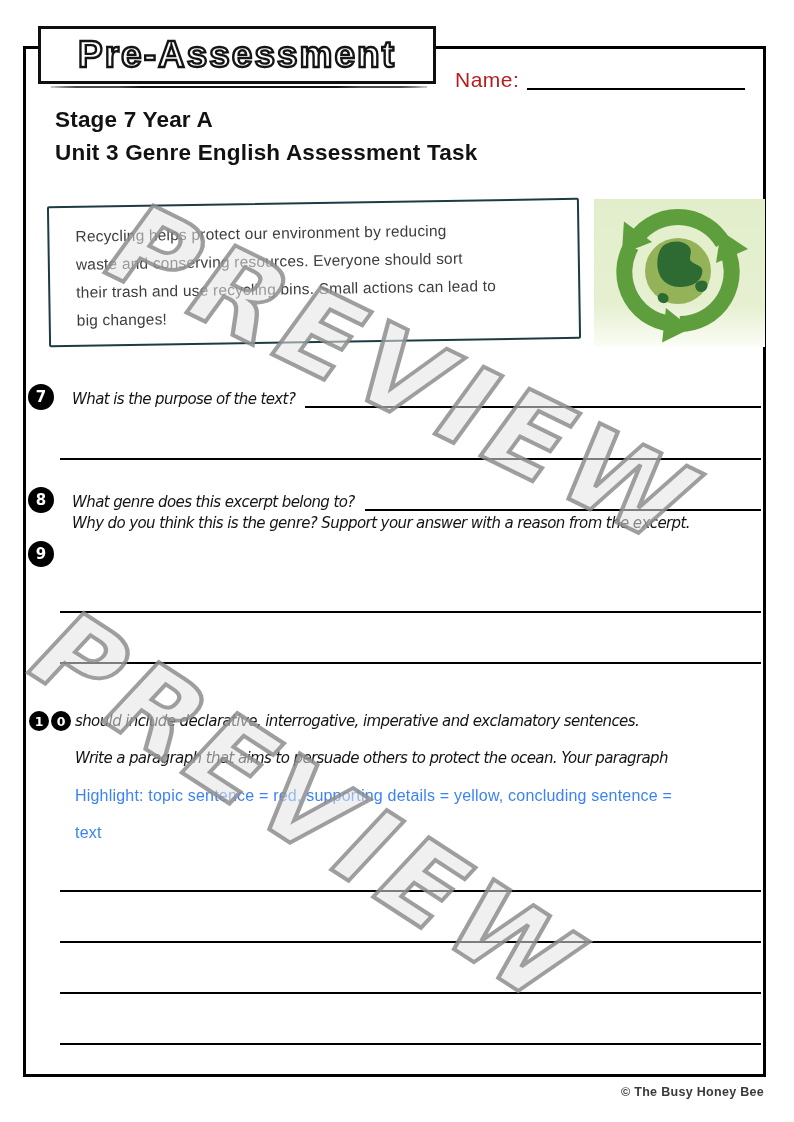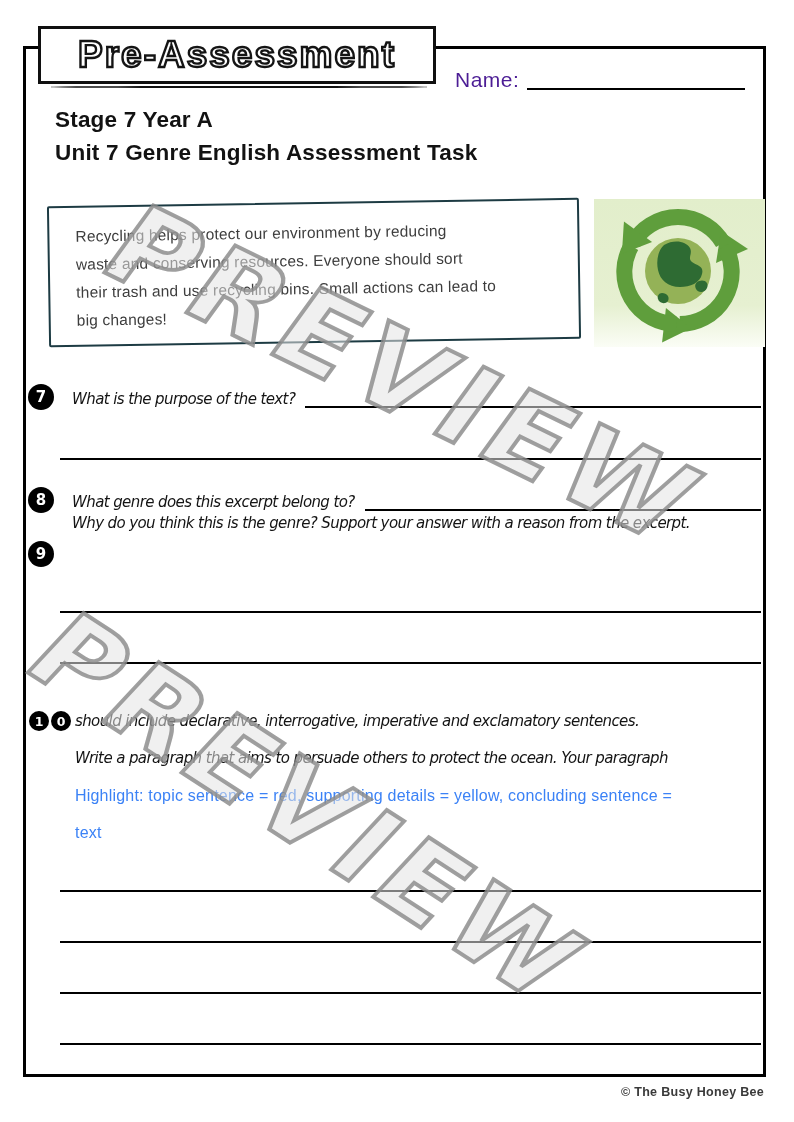--- a/index.html
+++ b/index.html
@@ -21,21 +21,21 @@
   .title-box::after{
     content:"";position:absolute;left:10px;right:6px;bottom:-7px;
     border-bottom:2.5px solid #101010;border-radius:40%;
   }
   .title-text{
     font-size:37px;font-weight:800;letter-spacing:2px;color:#fff;
     -webkit-text-stroke:2.4px #141414;text-stroke:2.4px #141414;
     font-family:"Liberation Sans",sans-serif;white-space:nowrap;
   }
   .name-row{position:absolute;left:455px;top:68px;z-index:3;display:flex;align-items:baseline;}
-  .name-label{font-size:21px;letter-spacing:0.5px;color:#4c1d95;}
+  .name-label{font-size:21px;letter-spacing:0.5px;color:#b91c1c;}
   .name-line{width:218px;border-bottom:2.5px solid #000;transform:translateY(3px);margin-left:8px;height:1em;}
   .h1,.h2{position:absolute;left:55px;font-size:22.5px;font-weight:700;letter-spacing:0.2px;color:#121212;z-index:3;}
   .h1{top:107px;}
   .h2{top:140px;}
   
   .passage-box{
     position:absolute;left:48px;top:202px;width:532px;height:141px;z-index:3;
     background:#fff;border:2.5px solid #1d3b43;border-radius:2px;
     transform:rotate(-0.9deg);box-sizing:border-box;
     padding:15px 14px 0 26px;
@@ -95,21 +95,21 @@
   <div class="title-box">
     <span class="title-text">Pre-Assessment</span>
   </div>
 
   <div class="name-row">
     <span class="name-label">Name:</span>
     <div class="name-line"></div>
   </div>
 
   <div class="h1">Stage 7 Year A</div>
-  <div class="h2">Unit 7 Genre English Assessment Task</div>
+  <div class="h2">Unit 3 Genre English Assessment Task</div>
 
   <div class="passage-box">
     <div class="passage-line">Recycling helps protect our environment by reducing</div>
     <div class="passage-line">waste and conserving resources. Everyone should sort</div>
     <div class="passage-line">their trash and use recycling bins. Small actions can lead to</div>
     <div class="passage-line">big changes!</div>
   </div>
 
   <div class="recycle-panel">
     <svg width="171" height="148" viewBox="0 0 171 148" xmlns="http://www.w3.org/2000/svg">

